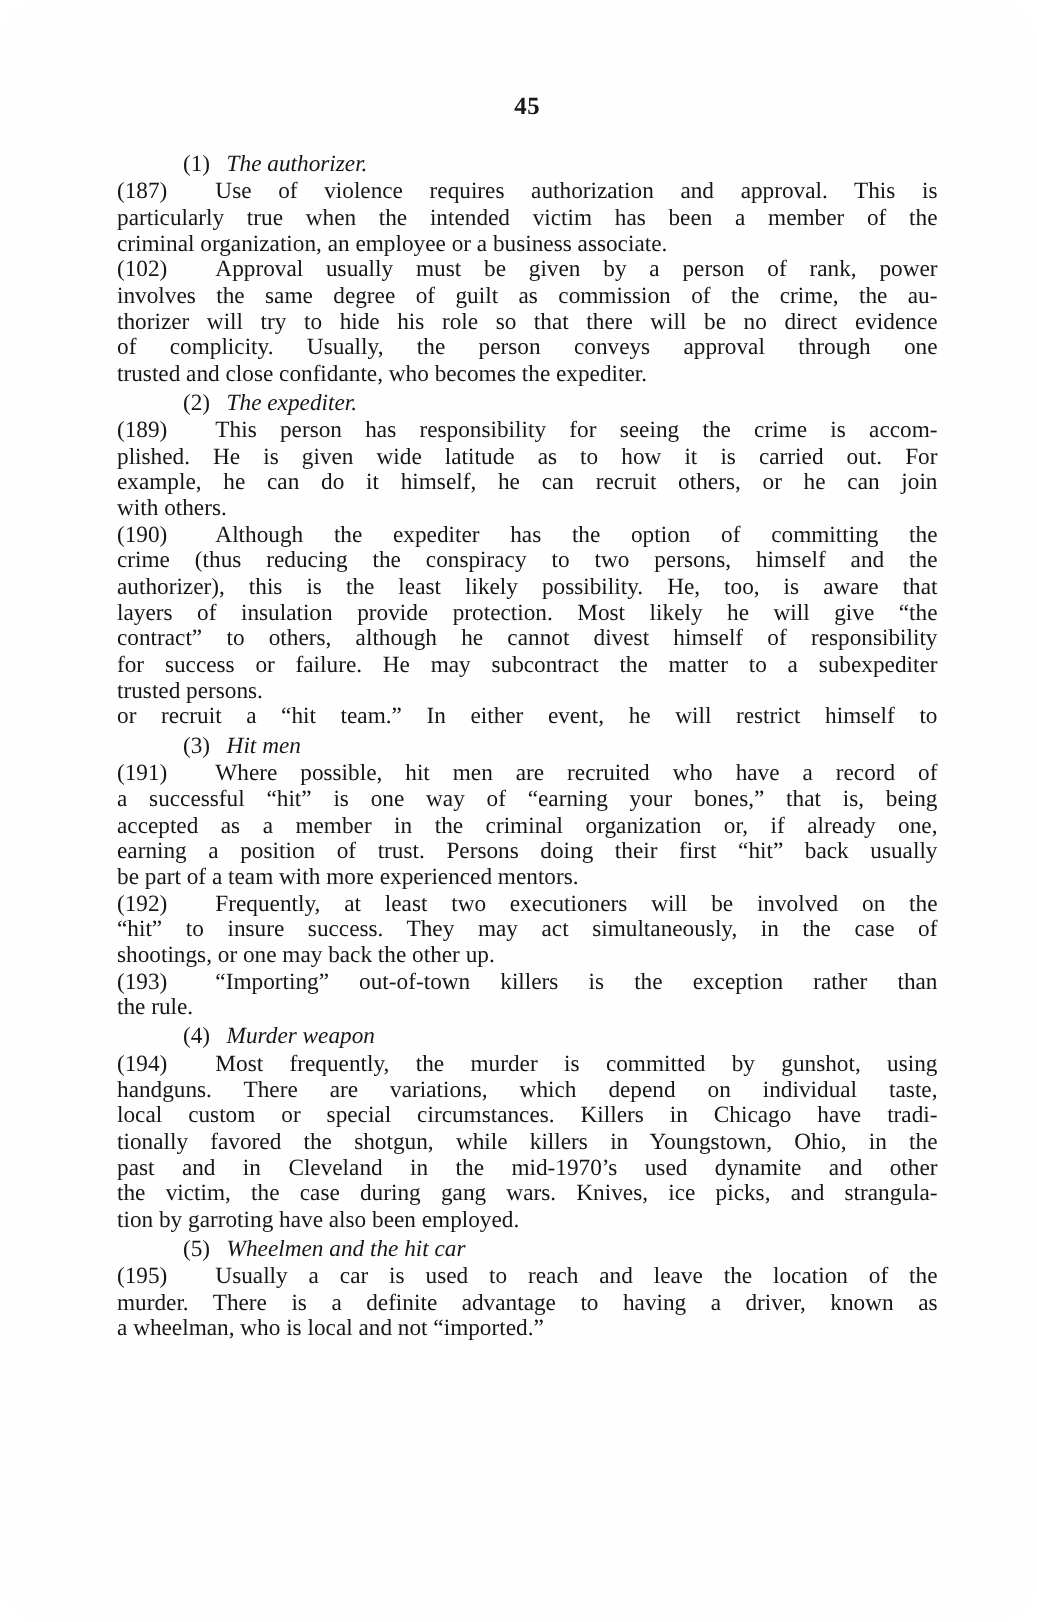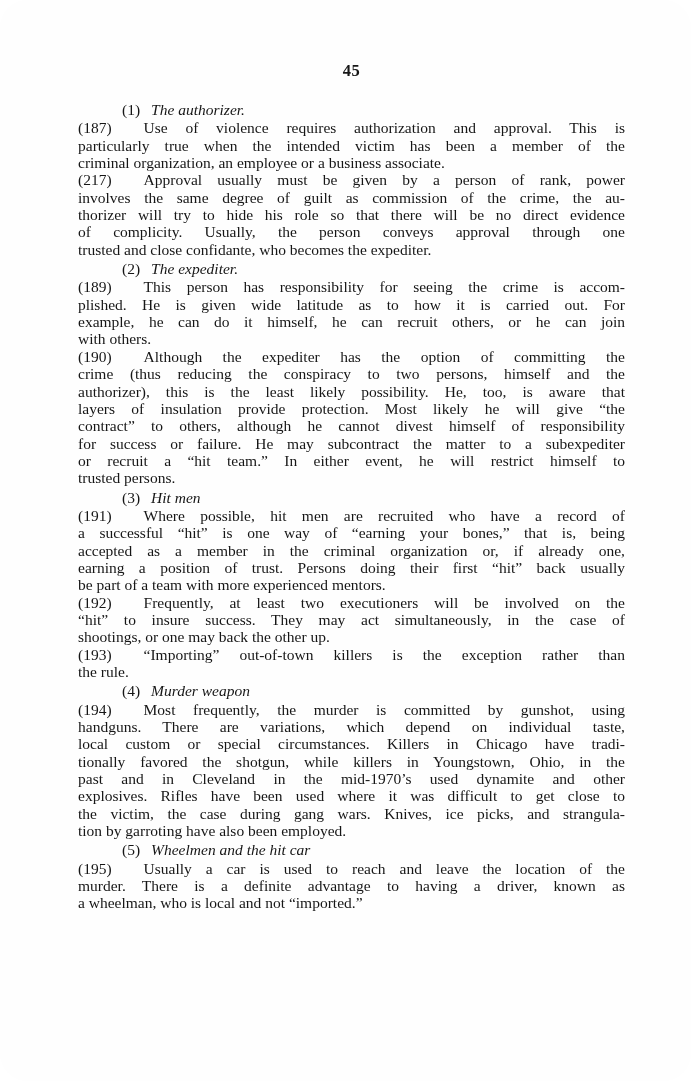--- a/index.html
+++ b/index.html
@@ -55,42 +55,42 @@
 <div class="page">
   <div class="page-number">45</div>
   <div class="content" id="content">
       <div class="heading"><span class="h-num">(1)</span><span class="h-title">The authorizer.</span></div>
       <div class="para">
         <div class="line"><span class="p-num">(187)</span><span>Use of violence requires authorization and approval. This is</span></div>
         <div class="line">particularly true when the intended victim has been a member of the</div>
         <div class="line last">criminal organization, an employee or a business associate.</div>
       </div>
       <div class="para">
-        <div class="line"><span class="p-num">(217)</span><span>Approval usually must be given by a person of rank, power</span></div>
+        <div class="line"><span class="p-num">(102)</span><span>Approval usually must be given by a person of rank, power</span></div>
         <div class="line">involves the same degree of guilt as commission of the crime, the au-</div>
         <div class="line">thorizer will try to hide his role so that there will be no direct evidence</div>
         <div class="line">of complicity. Usually, the person conveys approval through one</div>
         <div class="line last">trusted and close confidante, who becomes the expediter.</div>
       </div>
       <div class="heading"><span class="h-num">(2)</span><span class="h-title">The expediter.</span></div>
       <div class="para">
         <div class="line"><span class="p-num">(189)</span><span>This person has responsibility for seeing the crime is accom-</span></div>
         <div class="line">plished. He is given wide latitude as to how it is carried out. For</div>
         <div class="line">example, he can do it himself, he can recruit others, or he can join</div>
         <div class="line last">with others.</div>
       </div>
       <div class="para">
         <div class="line"><span class="p-num">(190)</span><span>Although the expediter has the option of committing the</span></div>
         <div class="line">crime (thus reducing the conspiracy to two persons, himself and the</div>
         <div class="line">authorizer), this is the least likely possibility. He, too, is aware that</div>
         <div class="line">layers of insulation provide protection. Most likely he will give “the</div>
         <div class="line">contract” to others, although he cannot divest himself of responsibility</div>
         <div class="line">for success or failure. He may subcontract the matter to a subexpediter</div>
+        <div class="line last">trusted persons.</div>
         <div class="line">or recruit a “hit team.” In either event, he will restrict himself to</div>
-        <div class="line last">trusted persons.</div>
       </div>
       <div class="heading"><span class="h-num">(3)</span><span class="h-title">Hit men</span></div>
       <div class="para">
         <div class="line"><span class="p-num">(191)</span><span>Where possible, hit men are recruited who have a record of</span></div>
         <div class="line">a successful “hit” is one way of “earning your bones,” that is, being</div>
         <div class="line">accepted as a member in the criminal organization or, if already one,</div>
         <div class="line">earning a position of trust. Persons doing their first “hit” back usually</div>
         <div class="line last">be part of a team with more experienced mentors.</div>
       </div>
       <div class="para">
@@ -102,21 +102,20 @@
         <div class="line"><span class="p-num">(193)</span><span>“Importing” out-of-town killers is the exception rather than</span></div>
         <div class="line last">the rule.</div>
       </div>
       <div class="heading"><span class="h-num">(4)</span><span class="h-title">Murder weapon</span></div>
       <div class="para">
         <div class="line"><span class="p-num">(194)</span><span>Most frequently, the murder is committed by gunshot, using</span></div>
         <div class="line">handguns. There are variations, which depend on individual taste,</div>
         <div class="line">local custom or special circumstances. Killers in Chicago have tradi-</div>
         <div class="line">tionally favored the shotgun, while killers in Youngstown, Ohio, in the</div>
         <div class="line">past and in Cleveland in the mid-1970’s used dynamite and other</div>
-        <div class="line">explosives. Rifles have been used where it was difficult to get close to</div>
         <div class="line">the victim, the case during gang wars. Knives, ice picks, and strangula-</div>
         <div class="line last">tion by garroting have also been employed.</div>
       </div>
       <div class="heading"><span class="h-num">(5)</span><span class="h-title">Wheelmen and the hit car</span></div>
       <div class="para">
         <div class="line"><span class="p-num">(195)</span><span>Usually a car is used to reach and leave the location of the</span></div>
         <div class="line">murder. There is a definite advantage to having a driver, known as</div>
         <div class="line last">a wheelman, who is local and not “imported.”</div>
       </div>
     </div>

